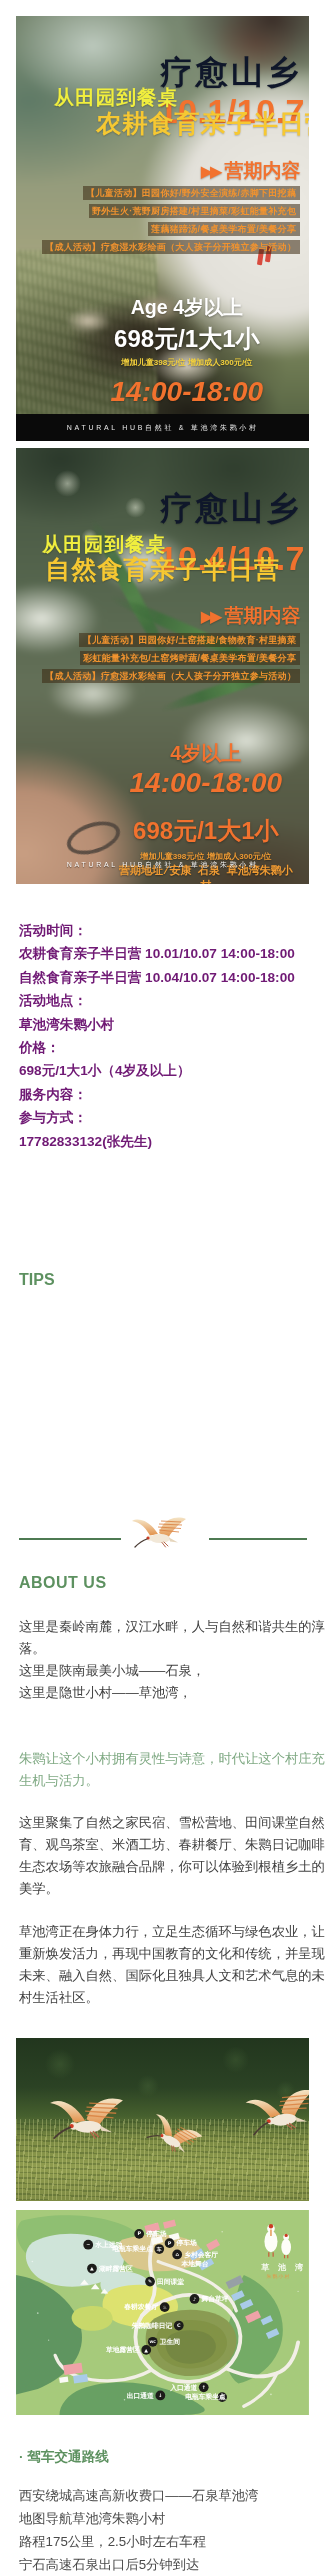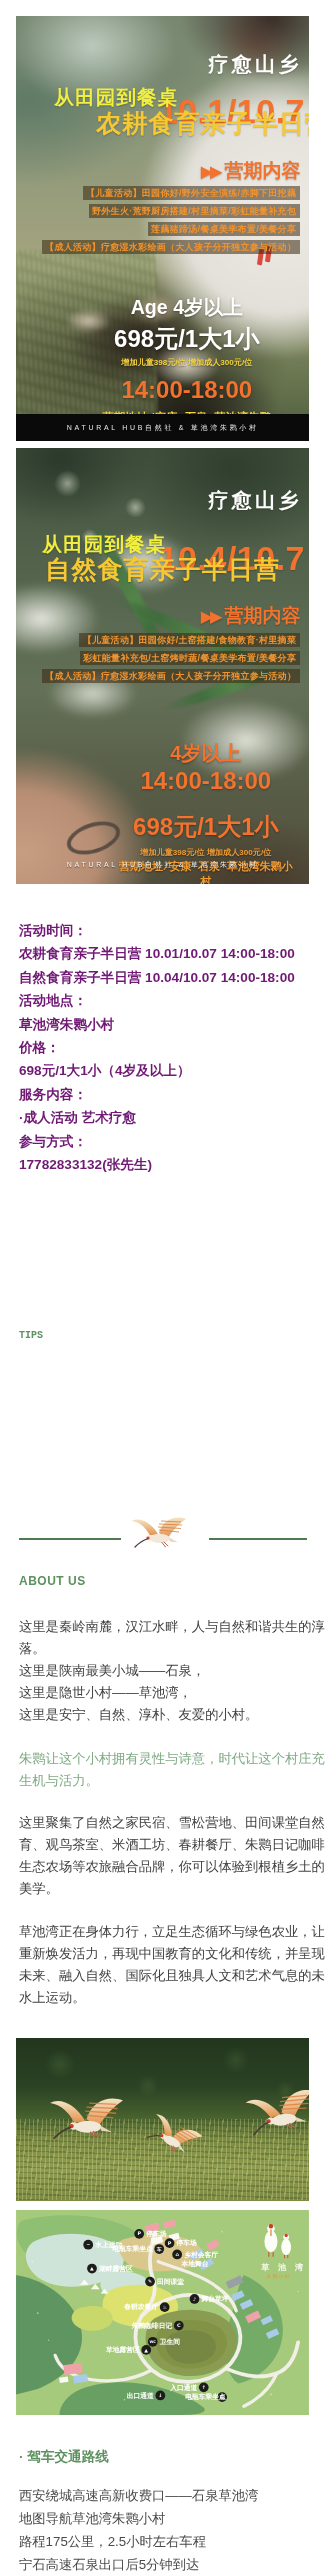--- a/index.html
+++ b/index.html
@@ -36,39 +36,39 @@
     radial-gradient(ellipse 130px 92px at 18% 6%, #2b392b 0%, rgba(43,57,43,0) 70%),
     radial-gradient(ellipse 152px 114px at 72% 8%, #303e2e 0%, rgba(48,62,46,0) 72%),
     radial-gradient(ellipse 174px 141px at 6% 90%, #c89e82 0%, #b78e74 42%, rgba(183,142,116,0) 72%),
     radial-gradient(ellipse 152px 92px at 78% 97%, #483a2b 0%, rgba(72,58,43,0) 72%),
     linear-gradient(180deg,#41513d 0%,#57674f 35%,#647058 55%,#585d47 76%,#514e3d 100%);}
   .fern{position:absolute;background:linear-gradient(90deg,rgba(62,110,56,0) 0%,#3f6e3c 30%,#54874a 55%,#3f6e3c 75%,rgba(62,110,56,0) 100%);
         border-radius:50%;filter:blur(0.8px);opacity:.9;}
   .bokeh{position:absolute;border-radius:50%;background:radial-gradient(circle,rgba(240,245,225,.5) 0%,rgba(240,245,225,0) 70%);}
   .bracelet{position:absolute;left:50px;top:375px;width:47px;height:22px;border:4.9px solid #4e443c;border-radius:50%;
         filter:blur(0.5px);opacity:.85;transform:rotate(-18deg);}
-  .ptitle{position:absolute;right:7.6px;text-align:right;color:#ffffff;font-weight:900;font-size:20px;
+  .ptitle{position:absolute;right:7.6px;text-align:right;color:#0f172a;font-weight:900;font-size:32px;
         letter-spacing:3.3px;text-shadow:0 0.5px 1.6px rgba(0,0,0,.18);white-space:nowrap;margin-left:8px;}
   .pdates{position:absolute;right:4.3px;color:#f2722e;font-weight:900;font-size:34px;letter-spacing:0.5px;
         text-shadow:0 0.5px 1.6px rgba(0,0,0,.18);white-space:nowrap;margin-top:20px;}
   .ptagline{position:absolute;color:#f0ee3e;font-weight:800;font-size:19.6px;letter-spacing:1.1px;
         text-shadow:0 0.5px 1.6px rgba(0,0,0,.22);white-space:nowrap;}
   .pcamp{position:absolute;color:#f6c832;font-weight:900;font-size:25px;letter-spacing:1.1px;
         text-shadow:0 0.5px 1.6px rgba(0,0,0,.22);white-space:nowrap;}
   .psection{position:absolute;right:8.7px;color:#f2722e;font-weight:900;font-size:19px;white-space:nowrap;
         text-shadow:0 0.5px 1.6px rgba(0,0,0,.25);}
   .psection .arr{font-size:16.3px;letter-spacing:-3.3px;margin-right:5.4px;}
   .pacts{position:absolute;right:9.8px;display:flex;flex-direction:column;align-items:flex-end;}
   .pacts div{background:rgba(58,40,16,.55);color:#f1932f;font-weight:700;font-size:9px;
         padding:0.5px 3.3px;margin-top:4px;white-space:nowrap;letter-spacing:0.3px;}
   .pinfo{position:absolute;text-align:center;}
   .pinfo .age{font-size:19.6px;font-weight:800;color:#ffffff;text-shadow:0 0.5px 2.2px rgba(0,0,0,.35);}
   .pinfo .price{font-size:24px;font-weight:900;color:#ffffff;text-shadow:0 0.5px 2.2px rgba(0,0,0,.35);}
   .pinfo .note{font-size:8.1px;font-weight:700;color:#f5d23c;text-shadow:0 0.5px 1.6px rgba(0,0,0,.4);}
-  .pinfo .time{font-size:24px;font-weight:900;color:#f2722e;text-shadow:0 0.5px 2.2px rgba(0,0,0,.3);}
+  .pinfo .time{font-size:28px;font-weight:900;color:#f2722e;text-shadow:0 0.5px 2.2px rgba(0,0,0,.3);font-style:italic;}
   .pinfo .addr{font-size:11.4px;font-weight:700;color:#f5d23c;text-shadow:0 0.5px 1.6px rgba(0,0,0,.4);font-family:Liberation Mono, monospace;}
   .pinfo2 .age,.pinfo2 .price,.pinfo2 .time{color:#f2722e;}
   .pinfo2 .note,.pinfo2 .addr{color:#f09b33;}
   .pfootbar{position:absolute;left:0;bottom:0;width:100%;height:27px;background:#0a0a0a;
         display:flex;align-items:center;justify-content:center;}
   .pfoottext{color:#e9e9e9;font-size:7px;letter-spacing:2.7px;white-space:nowrap;}
   .pfoot2{position:absolute;left:0;width:100%;text-align:center;color:rgba(255,255,255,.95);
         font-size:7px;letter-spacing:2.7px;text-shadow:0 0.5px 1.1px rgba(0,0,0,.5);white-space:nowrap;}
   
   .green-h{position:absolute;left:19px;color:#5d9160;font-weight:800;}
@@ -167,26 +167,25 @@
 
   <div class="abs" style="left:19px;top:922px;width:288px;">
     <div class="info-line">活动时间：</div>
     <div class="info-line">农耕食育亲子半日营 10.01/10.07  14:00-18:00</div>
     <div class="info-line">自然食育亲子半日营 10.04/10.07  14:00-18:00</div>
     <div class="info-line">活动地点：</div>
     <div class="info-line">草池湾朱鹮小村</div>
     <div class="info-line">价格：</div>
     <div class="info-line">698元/1大1小（4岁及以上）</div>
     <div class="info-line">服务内容：</div>
-    <div class="info-line">·成人活动 艺术疗愈</div>
     <div class="info-line">参与方式：</div>
     <div class="info-line">17782833132(张先生)</div>
   </div>
 
-  <div class="green-h" style="top:1330px;font-size:10px;font-family:Liberation Mono, monospace;">TIPS</div>
+  <div class="green-h" style="top:1271px;font-size:16px;">TIPS</div>
 
   <div class="divline" style="left:19px;width:102px;"></div>
   <div class="divline" style="left:209px;width:98px;"></div>
   <svg class="abs" style="left:129px;top:1514px;" width="60" height="42" viewBox="0 0 120 80">
     <defs>
       <linearGradient id="wg" x1="0" y1="0" x2="0" y2="1">
         <stop offset="0" stop-color="#f4e3c4"></stop>
           <stop offset="1" stop-color="#e2924c"></stop>
       </linearGradient>
     </defs>
@@ -196,43 +195,42 @@
       <path d="M64 12 L104 14 M60 18 L106 20 M58 24 L104 27 M60 30 L100 34" stroke="#d97f3f" stroke-width="2" fill="none" opacity=".8"></path>
       <ellipse cx="62" cy="47" rx="20" ry="9" fill="#f2e8d8"></ellipse>
       <path d="M80 45 L98 55 L82 53 Z" fill="#e6d6bd"></path>
       <circle cx="41" cy="46" r="5.5" fill="#f2e8d8"></circle>
       <circle cx="38" cy="46" r="3.2" fill="#cf3b25"></circle>
       <path d="M36 48 C27 51 19 57 12 64" stroke="#4a3b33" stroke-width="2.6" fill="none" stroke-linecap="round"></path>
       <path d="M66 55 L73 64 M70 54 L78 62" stroke="#b5654a" stroke-width="2" stroke-linecap="round"></path>
     </g>
   </svg>
 
-  <div class="green-h" style="top:1574px;font-size:12px;letter-spacing:0.5px;">ABOUT US</div>
+  <div class="green-h" style="top:1574px;font-size:16px;letter-spacing:0.5px;">ABOUT US</div>
   <div class="abs" style="left:19px;top:1618px;width:288px;">
     <div class="body-line">这里是秦岭南麓，汉江水畔，人与自然和谐共生的淳朴村</div>
     <div class="body-line">落。</div>
     <div class="body-line">这里是陕南最美小城——石泉，</div>
     <div class="body-line">这里是隐世小村——草池湾，</div>
-    <div class="body-line">这里是安宁、自然、淳朴、友爱的小村。</div>
   </div>
   <div class="abs" style="left:19px;top:1750px;width:288px;">
     <div class="body-line green">朱鹮让这个小村拥有灵性与诗意，时代让这个村庄充满了</div>
     <div class="body-line green">生机与活力。</div>
   </div>
   <div class="abs" style="left:19px;top:1814px;width:288px;">
     <div class="body-line">这里聚集了自然之家民宿、雪松营地、田间课堂自然教</div>
     <div class="body-line">育、观鸟茶室、米酒工坊、春耕餐厅、朱鹮日记咖啡厅、</div>
     <div class="body-line">生态农场等农旅融合品牌，你可以体验到根植乡土的生活</div>
     <div class="body-line">美学。</div>
   </div>
   <div class="abs" style="left:19px;top:1923px;width:288px;">
     <div class="body-line">草池湾正在身体力行，立足生态循环与绿色农业，让乡村</div>
     <div class="body-line">重新焕发活力，再现中国教育的文化和传统，并呈现面向</div>
     <div class="body-line">未来、融入自然、国际化且独具人文和艺术气息的未来乡</div>
-    <div class="body-line">水上运动。</div>
+    <div class="body-line">村生活社区。</div>
   </div>
 
   <div class="ibis-photo">
     <div class="treetex"></div>
     <div class="grasstex"></div>
     <svg class="bird" style="left:30px;top:57px;" width="81" height="54" viewBox="0 0 120 80">
         <use href="#ibis-shape"></use>
       </svg>
     <svg class="bird" style="left:128px;top:81px;transform:rotate(28deg);" width="57" height="38" viewBox="0 0 120 80">
         <use href="#ibis-shape"></use>

